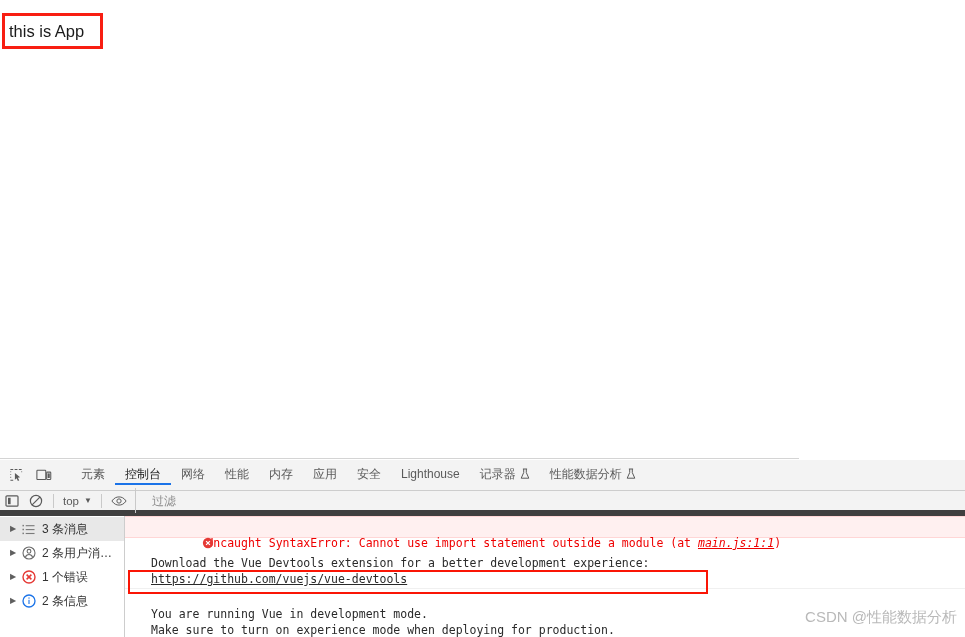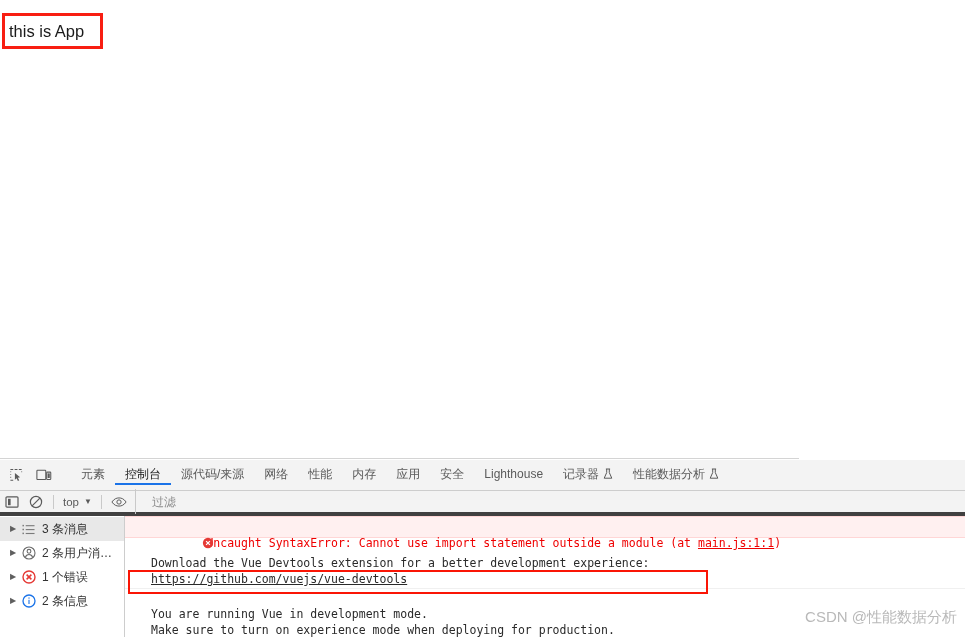--- a/index.html
+++ b/index.html
@@ -105,21 +105,21 @@
     height: 12px;
     position: relative;
     top: 0px;
   }
 
   
   #console-toolbar {
     position: relative;
     height: 25px;
     background: #f3f3f3;
-    border-bottom: 4px solid #404040;
+    border-bottom: 6px solid #404040;
     display: flex;
     align-items: center;
     box-sizing: border-box;
   }
   #console-toolbar .ct-btn {
     width: 24px;
     height: 22px;
     display: flex;
     align-items: center;
     justify-content: center;
@@ -235,20 +235,21 @@
     color: #2a2a2a;
     padding-left: 26px;
   }
   .msg a {
     color: #2a2a2a;
     text-decoration: underline;
   }
   .msg.error a {
     color: #ef0000;
     text-decoration: underline;
+    font-style: italic;
   }
 
   
   #error-annotation {
     position: absolute;
     left: 128px;
     top: 54px;
     width: 580px;
     height: 24px;
     border: 2px solid #fa1505;
@@ -294,23 +295,20 @@
         <rect x="13.1" y="5.6" width="2.4" height="5.2" fill="#5a5a5a"></rect>
       </svg>
     </div>
     <div class="tb-sep"></div>
 
     <div class="dt-tab">
       <span>元素</span>
     </div>
     <div class="dt-tab selected">
       <span>控制台</span>
-    </div>
-    <div class="dt-tab">
-      <span>源代码/来源</span>
     </div>
     <div class="dt-tab">
       <span>网络</span>
     </div>
     <div class="dt-tab">
       <span>性能</span>
     </div>
     <div class="dt-tab">
       <span>内存</span>
     </div>

